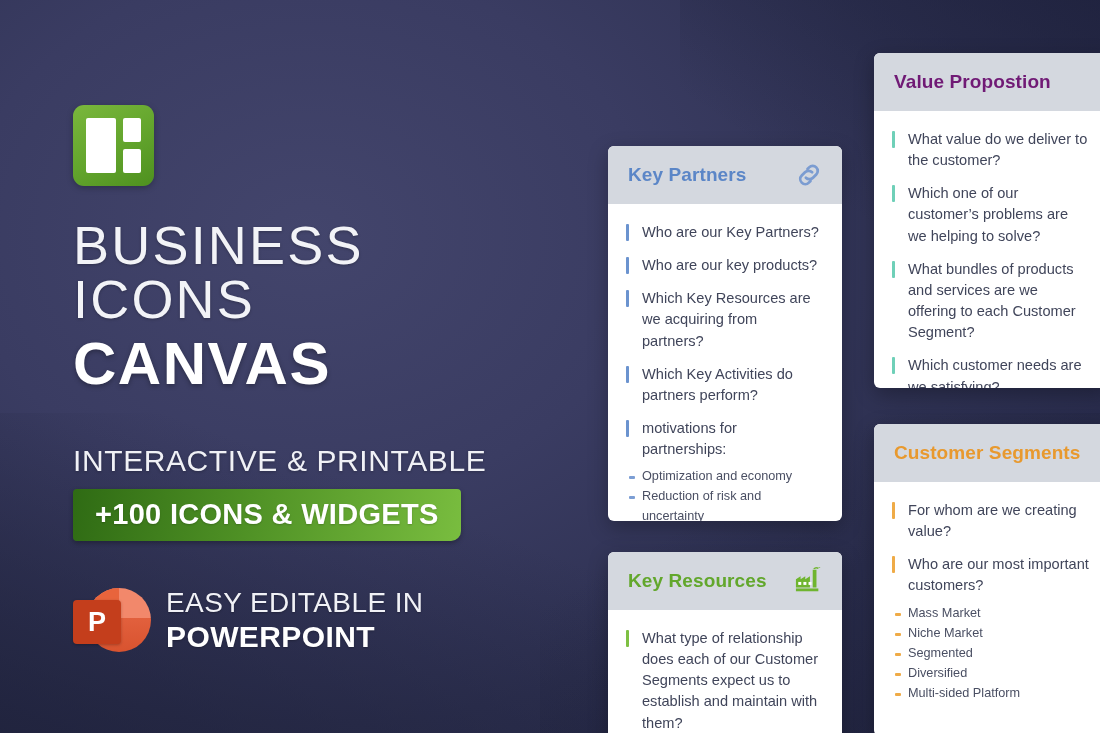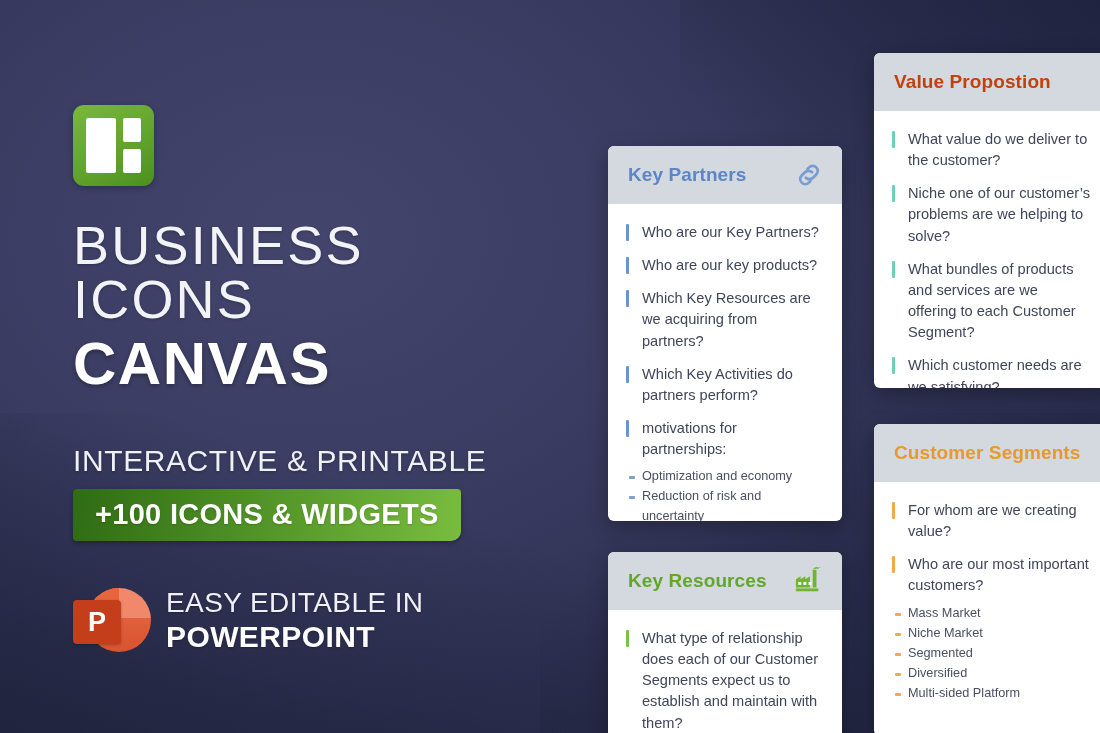--- a/index.html
+++ b/index.html
@@ -158,21 +158,21 @@
   .sub::before{
     content:""; position:absolute; left:3px; top:9px;
     width:6px; height:3px; border-radius:1px;
   }
 
   
   .acc-blue .card-head h2{ color:#5b86c7; }
   .acc-blue .q::before{ background:#6b93cf; }
   .acc-blue .sub::before{ background:#7c9ed4; }
 
-  .acc-teal .card-head h2{ color:#c2410c; }
+  .acc-teal .card-head h2{ color:#701a75; }
   .acc-teal .q::before{ background:#6fd0b8; }
 
   .acc-orange .card-head h2{ color:#e8992e; }
   .acc-orange .q::before{ background:#efab47; }
   .acc-orange .sub::before{ background:#efab47; }
 
   .acc-green .card-head h2{ color:#62a72c; }
   .acc-green .q::before{ background:#7ec043; }
 
   
@@ -267,21 +267,21 @@
 
   </div>
 </div>
 
 <div class="card acc-teal" id="card-value-proposition">
   <div class="card-head">
     <h2>Value Propostion</h2>
   </div>
   <div class="card-body">
     <div class="q">What value do we deliver to the customer?</div>
-    <div class="q"> Niche one of our customer’s problems are we helping to solve?</div>
+    <div class="q"> Which one of our customer’s problems are we helping to solve?</div>
     <div class="q">What bundles of products and services are we offering to each Customer Segment?</div>
     <div class="q">Which customer needs are we satisfying?</div>
   </div>
 </div>
 
 <div class="card acc-orange" id="card-customer-segments">
   <div class="card-head">
     <h2>Customer Segments</h2>
   </div>
   <div class="card-body">

